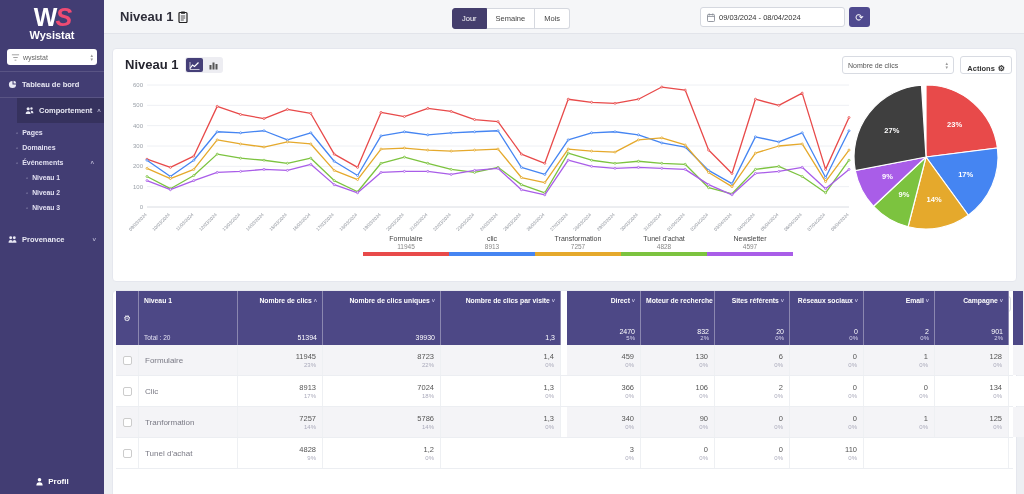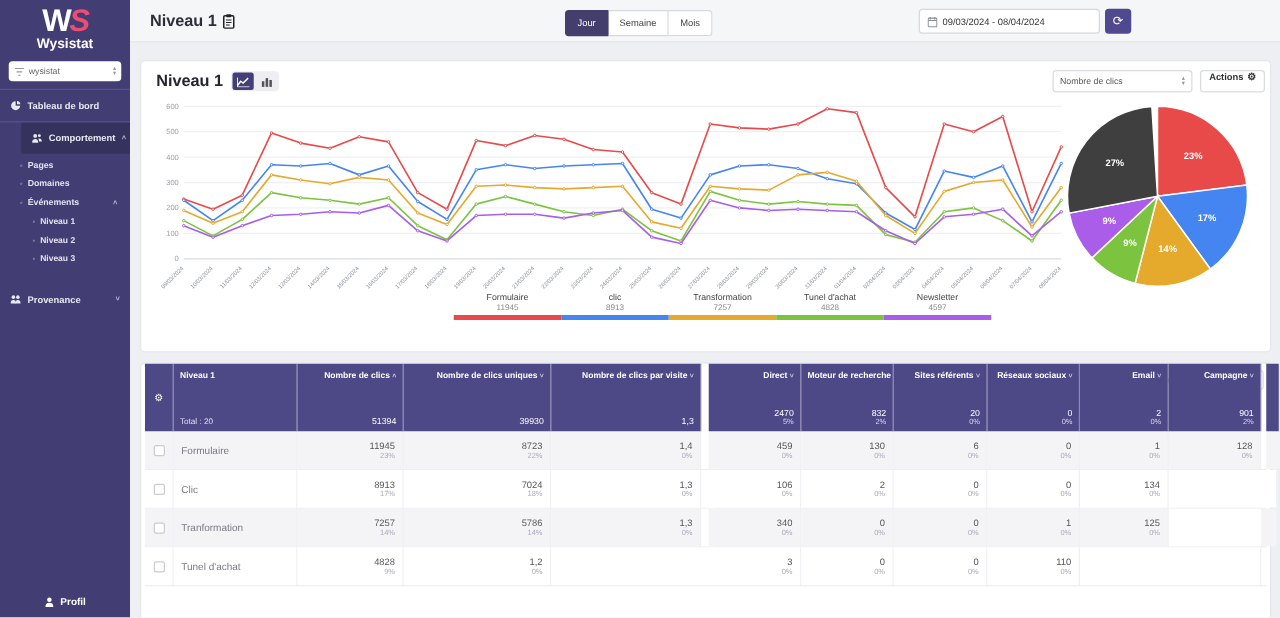--- a/index.html
+++ b/index.html
@@ -29,35 +29,35 @@
   .profile { position:absolute; bottom:8px; left:0; width:100%; display:flex; justify-content:center; gap:4px; font-size:8px; font-weight:bold; color:#fff; }
   .sb-icon { width:9px; height:9px; flex:0 0 auto; }
 
   
   .topbar { position:absolute; left:104px; top:0; width:920px; height:34px; background:#f5f6f8; border-bottom:1px solid #e2e4ea; }
   .tb-title { position:absolute; left:16px; top:9px; font-size:13px; font-weight:bold; color:#2e2e3a; display:flex; gap:5px; align-items:center; }
   .period-group { position:absolute; left:348px; top:8px; display:flex; }
   .pbtn { font-size:7.5px; padding:5px 9px; background:#fff; border:1px solid #d5d8df; color:#444; border-left-width:0; cursor:pointer; }
   .pbtn:first-child { border-left-width:1px; border-radius:3px 0 0 3px; background:#443e6d; color:#fff; border-color:#443e6d; }
   .pbtn:last-child { border-radius:0 3px 3px 0; }
-  .date-wrap { position:absolute; left:596px; top:7px; display:flex; gap:4px;margin-left:35px; }
+  .date-wrap { position:absolute; left:596px; top:7px; display:flex; gap:4px; }
   .date-input { width:145px; height:20px; background:#fff; border:1px solid #d5d8df; border-radius:3px; display:flex; align-items:center; gap:4px; padding:0 6px; font-size:7.5px; color:#333; }
   .refresh-btn { width:21px; height:20px; background:#4f4a8f; border-radius:3px; color:#fff; display:flex; align-items:center; justify-content:center; font-size:10px; cursor:pointer; border:none; }
 
   
   .card { position:absolute; background:#fff; border:1px solid #e5e7ee; border-radius:4px; }
   .chart-card { left:112px; top:48px; width:905px; height:234px; }
   .table-card { left:112px; top:290px; width:905px; height:210px; }
 
   .cc-title { position:absolute; left:12px; top:8px; font-size:13px; font-weight:bold; color:#25252f; }
   .toggle-group { position:absolute; left:72px; top:8px; display:flex; gap:2px; background:#ededf2; border-radius:3px; padding:1px; }
   .tgl { width:17px; height:14px; border-radius:2px; display:flex; align-items:center; justify-content:center; cursor:pointer; }
   .tgl.active { background:#453f78; }
   .metric-select { position:absolute; right:62px; top:7px; width:112px; height:18px; border:1px solid #d8dbe2; border-radius:3px; display:flex; align-items:center; padding:0 5px; font-size:7px; color:#555; background:#fff; cursor:pointer; }
-  .actions-btn { position:absolute; right:4px; top:7px; height:18px; border:1px solid #d8dbe2; border-radius:3px; background:#fff; display:flex; align-items:flex-start; gap:3px; padding:0 6px; font-size:7.5px; font-weight:bold; color:#333; cursor:pointer; }
+  .actions-btn { position:absolute; right:4px; top:7px; height:18px; border:1px solid #d8dbe2; border-radius:3px; background:#fff; display:flex; align-items:flex-end; gap:3px; padding:0 6px; font-size:7.5px; font-weight:bold; color:#333; cursor:pointer; }
 
   #line-chart { position:absolute; left:4px; top:28px; }
   #pie-chart  { position:absolute; right:14px; top:32px; }
   .legend { position:absolute; left:250px; top:186px; display:flex; }
   .lg-item { width:86px; text-align:center; cursor:pointer; }
   .lg-name { font-size:7px; color:#444; }
   .lg-val  { font-size:6.5px; color:#888; margin:1px 0 2px; }
   .lg-bar  { height:4px; width:100%; }
 
   
@@ -618,20 +618,24 @@
           <div class="td">
             <div class="v">7024</div>
             <div class="p">18%</div>
           </div>
           <div class="td">
             <div class="v">1,3</div>
             <div class="p">0%</div>
           </div>
           <div class="td gap"></div>
           <div class="td">
+            <div class="v">366</div>
+            <div class="p">0%</div>
+          </div>
+          <div class="td">
             <div class="v">106</div>
             <div class="p">0%</div>
           </div>
           <div class="td">
             <div class="v">2</div>
             <div class="p">0%</div>
           </div>
           <div class="td">
             <div class="v">0</div>
             <div class="p">0%</div>
@@ -663,20 +667,24 @@
           <div class="td">
             <div class="v">1,3</div>
             <div class="p">0%</div>
           </div>
           <div class="td gap"></div>
           <div class="td">
             <div class="v">340</div>
             <div class="p">0%</div>
           </div>
           <div class="td">
+            <div class="v">90</div>
+            <div class="p">0%</div>
+          </div>
+          <div class="td">
             <div class="v">0</div>
             <div class="p">0%</div>
           </div>
           <div class="td">
             <div class="v">0</div>
             <div class="p">0%</div>
           </div>
           <div class="td">
             <div class="v">1</div>
             <div class="p">0%</div>

